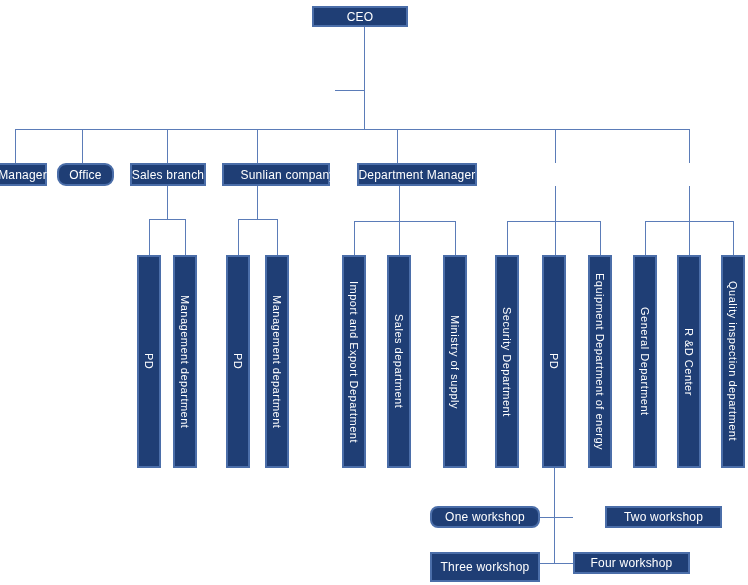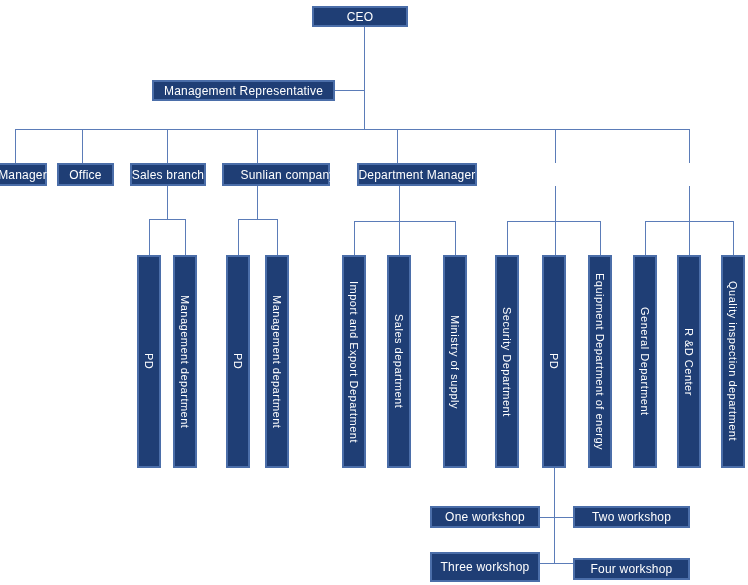--- a/index.html
+++ b/index.html
@@ -83,28 +83,25 @@
   <div class="vline" style="left:645px;top:221px;height:34px;"></div>
   <div class="vline" style="left:733px;top:221px;height:34px;"></div>
 
   <div class="vline" style="left:554px;top:468px;height:95px;"></div>
   <div class="hline" style="left:540px;top:517px;width:33px;"></div>
   <div class="hline" style="left:540px;top:563px;width:33px;"></div>
 
   <div class="hbox" style="left:312px;top:6px;width:96px;height:21px;">
     <span>CEO</span>
   </div>
-  <div class="hbox" style="left:152px;top:80px;width:183px;height:21px;">
-    <span>Management Representative</span>
-  </div>
 
   <div class="hbox" style="left:-2px;top:163px;width:49px;height:23px;">
     <span>Manager</span>
   </div>
-  <div class="hbox" style="left:57px;top:163px;width:57px;height:23px;">
+  <div class="hbox" style="left:57px;top:163px;width:57px;height:23px;border-radius:9px;">
     <span>Office</span>
   </div>
   <div class="hbox" style="left:130px;top:163px;width:76px;height:23px;">
     <span>Sales branch</span>
   </div>
   <div class="hbox" style="left:222px;top:163px;width:108px;height:23px;padding-left:24px;">
     <span>Sunlian company</span>
   </div>
   <div class="hbox" style="left:357px;top:163px;width:120px;height:23px;">
     <span>Department Manager</span>
@@ -143,26 +140,26 @@
   <div class="vbox" style="left:633px;top:255px;width:24px;height:213px;">
     <span class="vtext">General Department</span>
   </div>
   <div class="vbox" style="left:677px;top:255px;width:24px;height:213px;">
     <span class="vtext">R &amp;D Center</span>
   </div>
   <div class="vbox" style="left:721px;top:255px;width:24px;height:213px;">
     <span class="vtext">Quality inspection department</span>
   </div>
 
-  <div class="hbox" style="left:430px;top:506px;width:110px;height:22px;">
+  <div class="hbox" style="left:430px;top:506px;width:110px;height:22px;border-radius:8px;">
     <span>One workshop</span>
   </div>
-  <div class="hbox" style="left:573px;top:506px;width:117px;height:22px;">
+  <div class="hbox" style="left:605px;top:506px;width:117px;height:22px;">
     <span>Two workshop</span>
   </div>
   <div class="hbox" style="left:430px;top:552px;width:110px;height:30px;">
     <span>Three workshop</span>
   </div>
-  <div class="hbox" style="left:573px;top:552px;width:117px;height:22px;margin-top:6px;">
+  <div class="hbox" style="left:573px;top:552px;width:117px;height:22px;">
     <span>Four workshop</span>
   </div>
 
 </div>
 
 </body></html>

